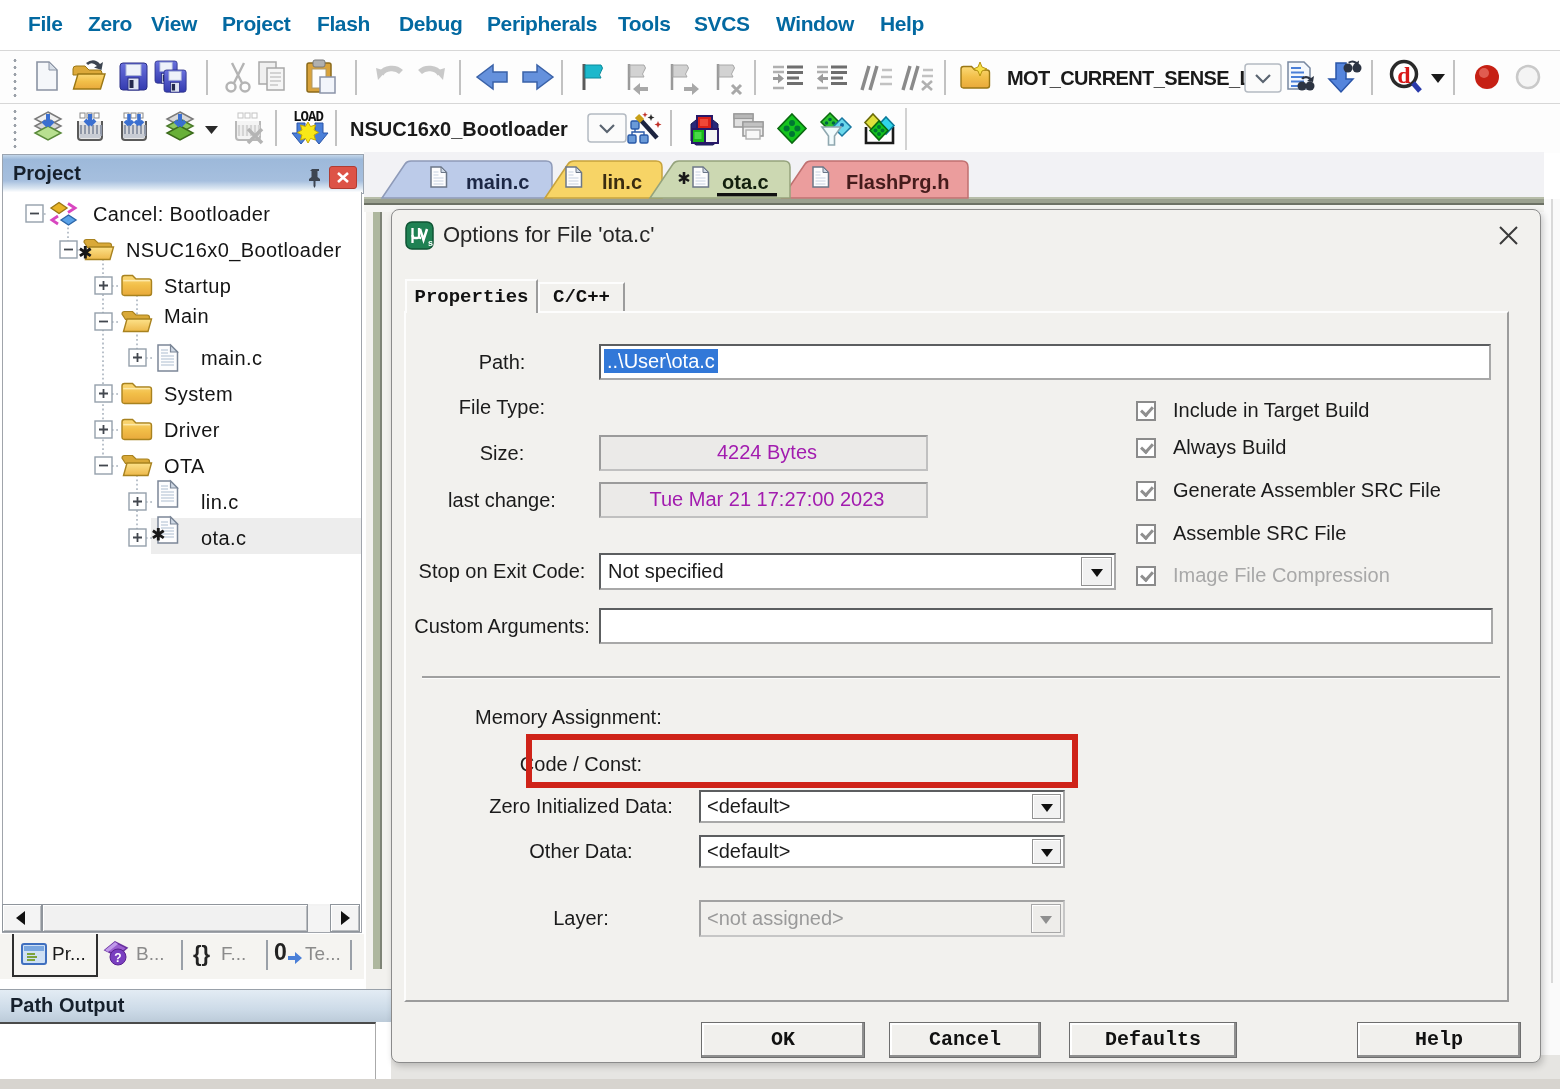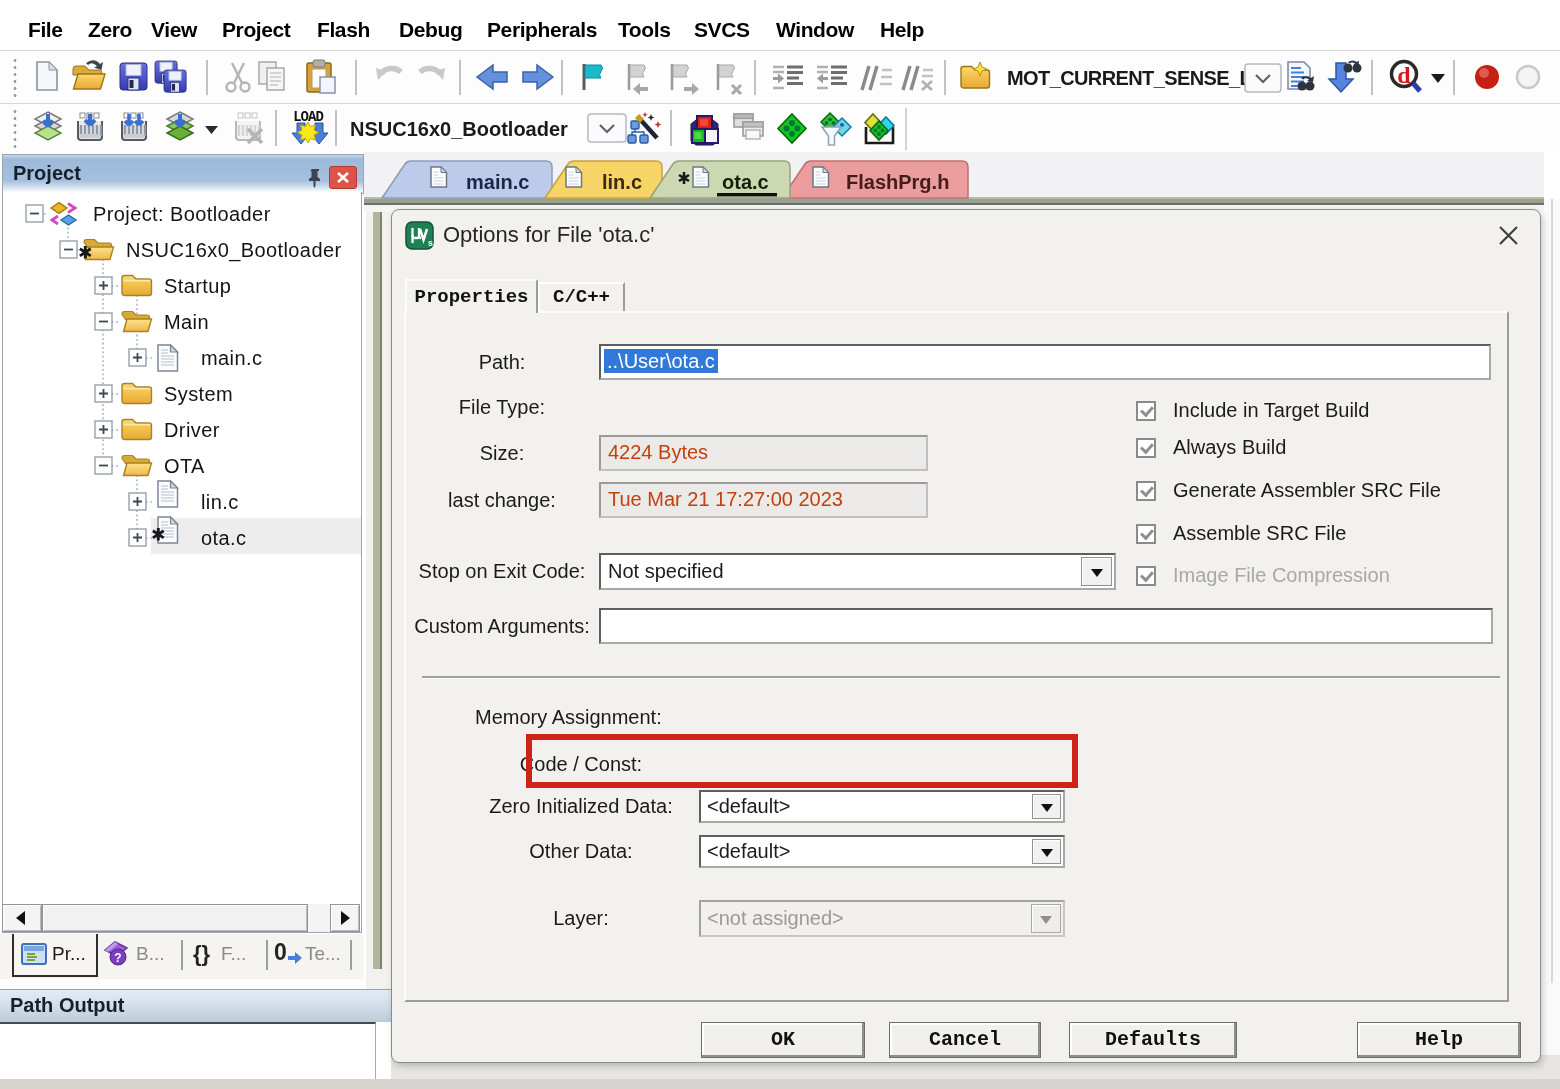--- a/index.html
+++ b/index.html
@@ -1,21 +1,21 @@
 <!DOCTYPE html>
 <html><head>
 <meta charset="utf-8">
 <style>
   html,body{margin:0;padding:0;}
   body{width:1560px;height:1089px;position:relative;overflow:hidden;background:#ffffff;
        font-family:"Liberation Sans",sans-serif;}
   .abs{position:absolute;}
   
   #menubar{left:0;top:0;width:1560px;height:49px;background:#fff;}
-  .mi{position:absolute;top:18px;font-size:21px;font-weight:600;color:#000000;letter-spacing:-0.4px;}
+  .mi{position:absolute;top:12px;font-size:21px;font-weight:600;color:#0369a1;letter-spacing:-0.4px;}
   
   #tb1{left:0;top:50px;width:1560px;height:52px;background:#fdfdfd;border-top:1px solid #d7d7d7;border-bottom:1px solid #d7d7d7;}
   #tb2{left:0;top:104px;width:1560px;height:49px;background:#fdfdfd;}
   .grip{position:absolute;left:13px;top:6px;width:4px;height:40px;
      background-image:radial-gradient(circle,#9aa0a8 1.4px,transparent 1.6px);
      background-size:4px 7px;}
   
   #projhdr{left:2px;top:154px;width:360px;height:38px;border:1px solid #9ba4b0;
      background:linear-gradient(#c3d6ea 0%,#9db9da 12%,#a6bfde 68%,#dce7f2 88%,#ffffff 98%);}
   #projbody{left:2px;top:192px;width:360px;height:741px;background:#ffffff;border:1px solid #a0a4ab;border-top:none;box-sizing:border-box;}
@@ -37,21 +37,21 @@
      border-radius:8px;box-shadow:2px 3px 7px rgba(0,0,0,0.20);box-sizing:border-box;}
   .dtab{position:absolute;box-sizing:border-box;background:#f2f1ee;
      border-top:2px solid #fdfdfd;border-left:2px solid #fdfdfd;border-right:2px solid #9c9c9c;
      font-family:"Liberation Mono",monospace;font-weight:700;font-size:19px;color:#111;text-align:center;}
   #dpage{position:absolute;left:12px;top:101px;width:1105px;height:691px;background:#f2f1ee;box-sizing:border-box;
      border-top:2px solid #fdfdfd;border-left:2px solid #fdfdfd;border-right:2px solid #9c9c9c;border-bottom:2px solid #9c9c9c;}
   .lbl{position:absolute;font-size:20px;color:#1b1b1b;text-align:center;white-space:nowrap;}
   .tbox{position:absolute;background:#fff;box-sizing:border-box;
      border:2px solid;border-color:#5c5e60 #a8a8a8 #a8a8a8 #5c5e60;font-size:20px;color:#1b1b1b;}
   .gbox{position:absolute;background:#ebeae8;box-sizing:border-box;
-     border:2px solid;border-color:#9b9b9b #c0c0c0 #c0c0c0 #9b9b9b;font-size:20px;color:#c2410c;}
+     border:2px solid;border-color:#9b9b9b #c0c0c0 #c0c0c0 #9b9b9b;font-size:20px;color:#a21caf;text-align:center;}
   .combo{position:absolute;background:#fff;box-sizing:border-box;
      border:2px solid;border-color:#5c5e60 #a8a8a8 #a8a8a8 #5c5e60;font-size:20px;color:#1b1b1b;}
   .cbtn{position:absolute;right:2px;top:2px;bottom:2px;width:31px;background:#f1f1f1;
      border:1px solid #919191;box-sizing:border-box;box-shadow:inset 1px 1px 0 #fff;}
   .cbtn:after{content:"";position:absolute;left:50%;top:50%;margin:-3px 0 0 -6px;
      border:6px solid transparent;border-top:8px solid #101010;border-bottom:none;}
   .cbtn.dis:after{border-top-color:#8f8f8f;}
   .chk{position:absolute;width:20px;height:20px;background:#fff;border:2px solid #8b8b8b;box-sizing:border-box;}
   .chk:after{content:"";position:absolute;left:3px;top:3px;width:9px;height:5px;
      border-left:3px solid #8f8f8f;border-bottom:3px solid #8f8f8f;transform:rotate(-48deg);}
@@ -456,24 +456,24 @@
     <use href="#fold_c" transform="translate(118,80)"></use>
     <use href="#fold_o" transform="translate(118,116)"></use>
     <use href="#fil" transform="translate(154,152)"></use>
     <use href="#fold_c" transform="translate(118,188)"></use>
     <use href="#fold_c" transform="translate(118,224)"></use>
     <use href="#fold_o" transform="translate(118,260)"></use>
     <use href="#fil" transform="translate(154,288)"></use>
     <use href="#fil" transform="translate(154,324)"></use>
     <use href="#ast" transform="translate(149,336) scale(0.9)"></use>
   </svg>
-  <div class="trow" style="left:90px;top:4px;">Project: Bootloader</div>
+  <div class="trow" style="left:90px;top:4px;">Cancel: Bootloader</div>
   <div class="trow" style="left:123px;top:40px;">NSUC16x0_Bootloader</div>
   <div class="trow" style="left:161px;top:76px;">Startup</div>
-  <div class="trow" style="left:161px;top:112px;">Main</div>
+  <div class="trow" style="left:161px;top:106px;">Main</div>
   <div class="trow" style="left:198px;top:148px;">main.c</div>
   <div class="trow" style="left:161px;top:184px;">System</div>
   <div class="trow" style="left:161px;top:220px;">Driver</div>
   <div class="trow" style="left:161px;top:256px;">OTA</div>
   <div class="trow" style="left:198px;top:292px;">lin.c</div>
   <div class="trow" style="left:198px;top:328px;">ota.c</div>
 </div>
 <div class="abs" id="hscroll">
   <div class="sbtn" style="left:0;width:40px;">
     <svg width="38" height="26">

